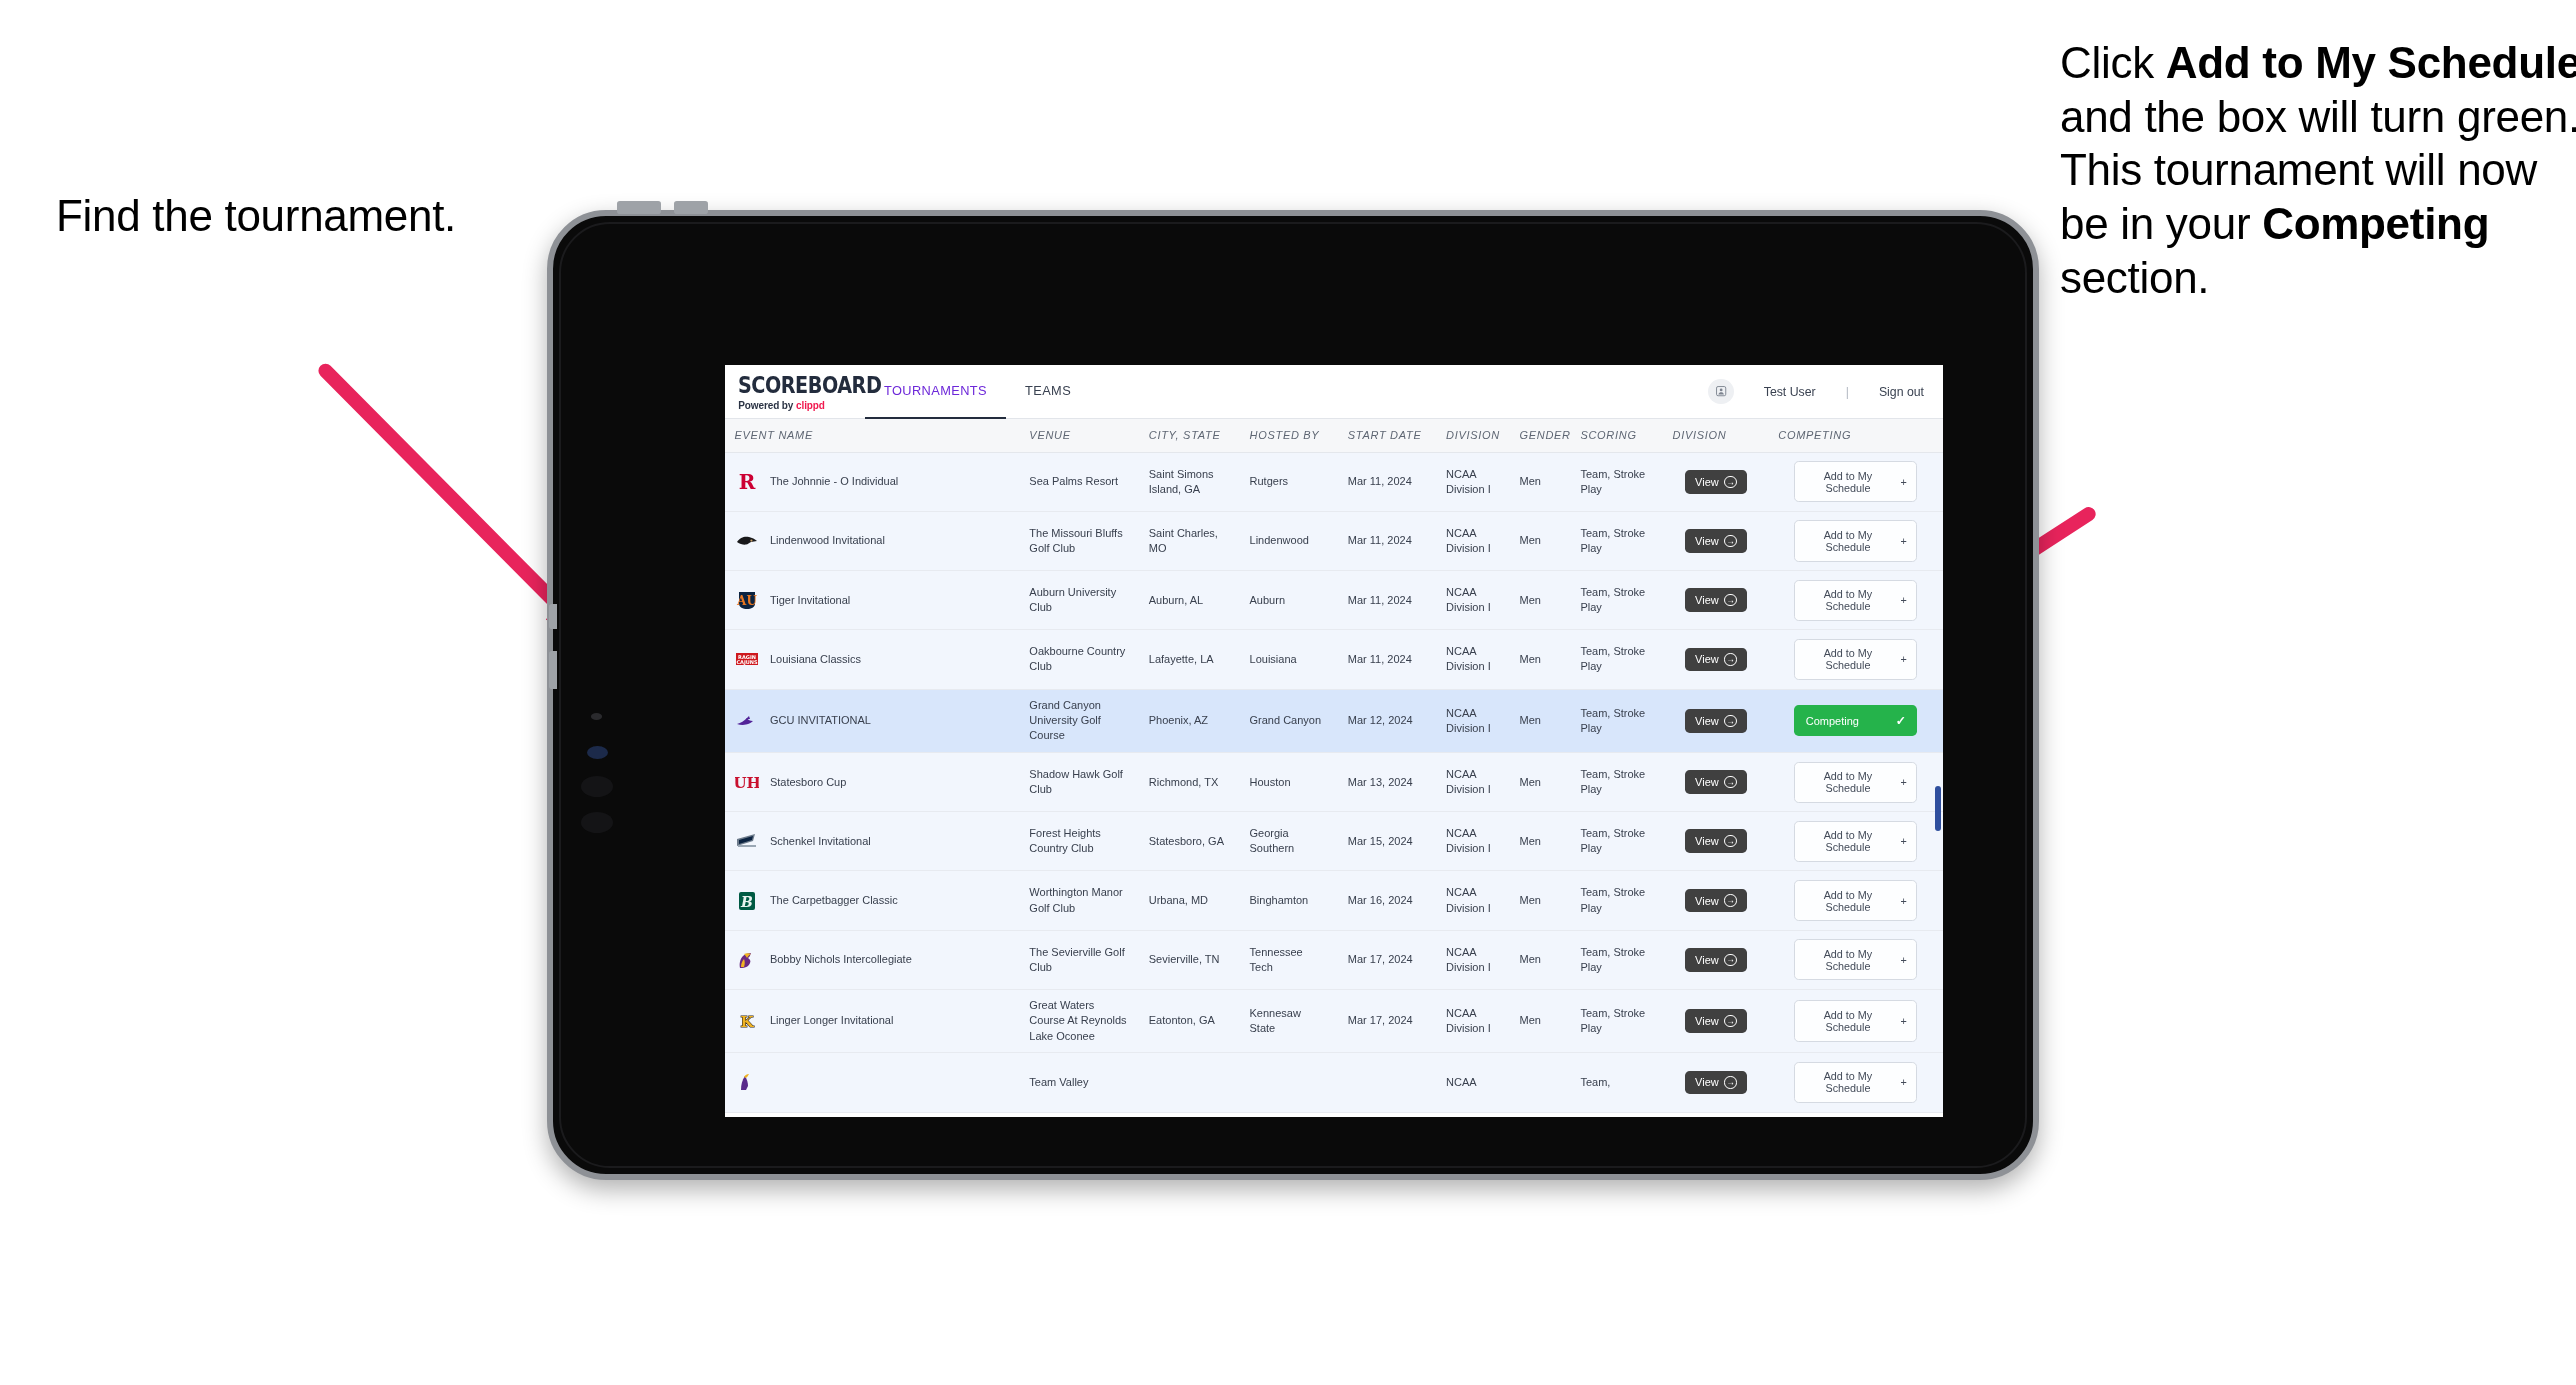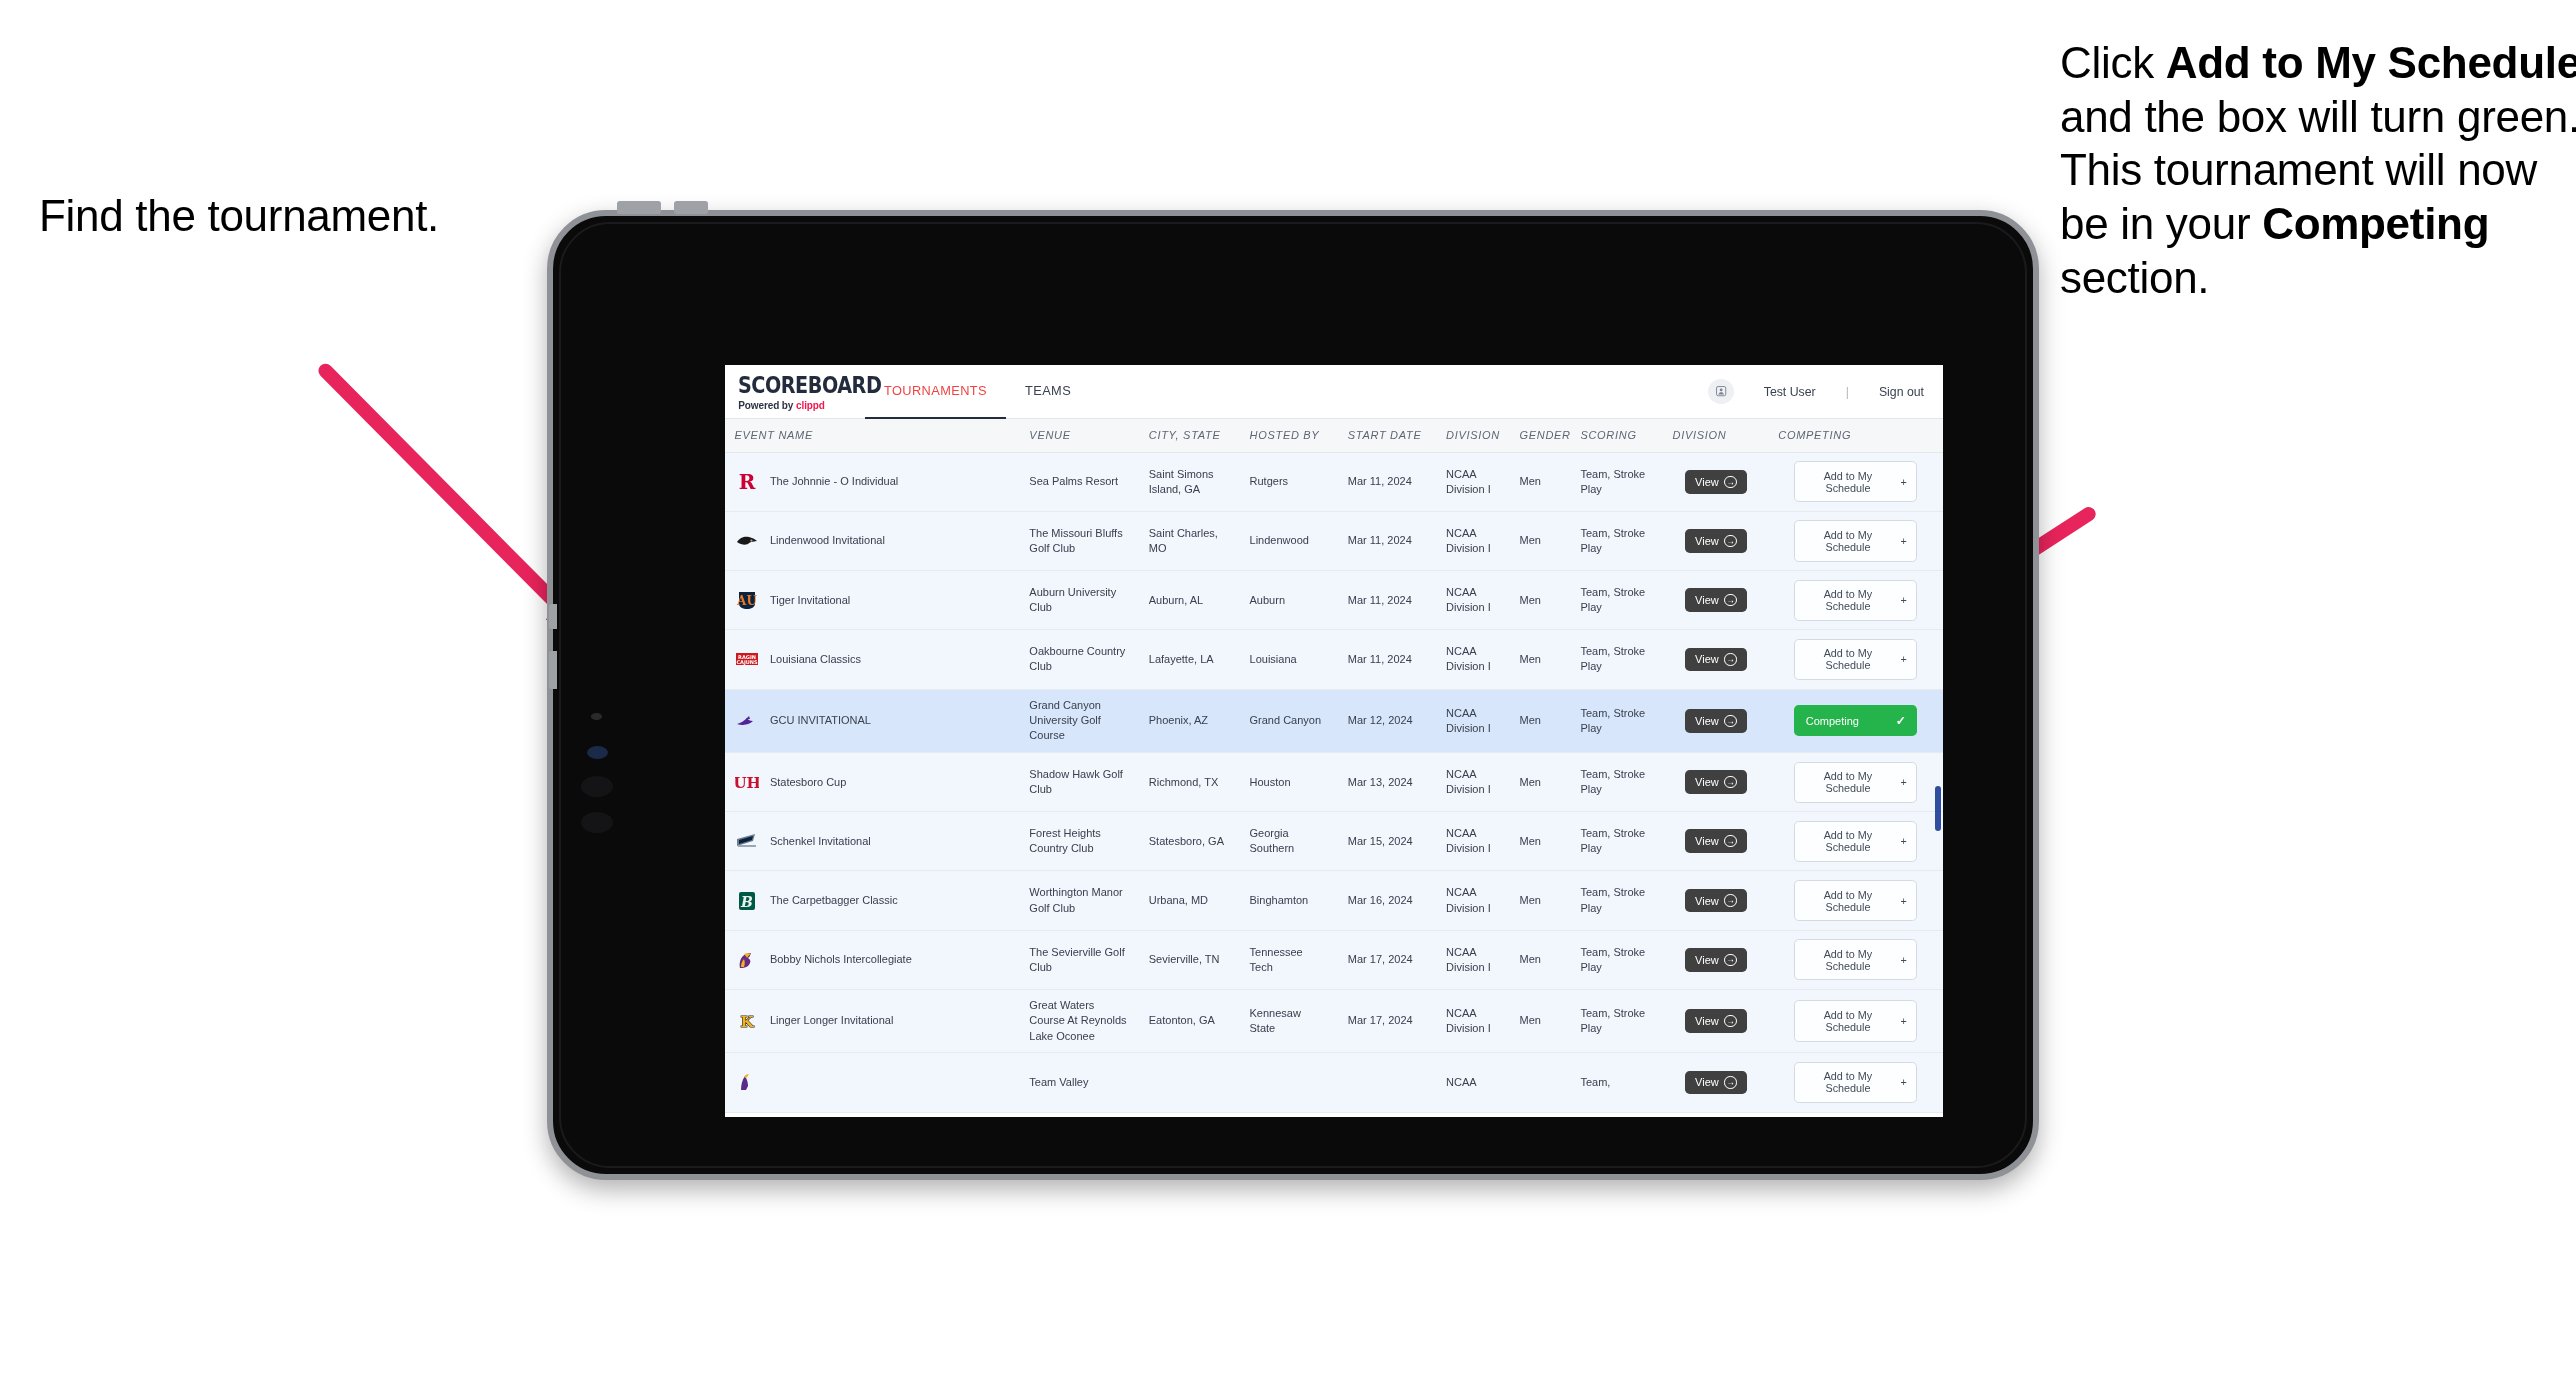--- a/index.html
+++ b/index.html
@@ -14,21 +14,21 @@
   
   .annot {
     position: absolute;
     color: #000;
     font-size: 44px;
     line-height: 1.22;
     font-weight: 400;
     letter-spacing: -0.3px;
   }
   .annot b { font-weight: 700; }
-  #annot-left  { left: 39px; top: 189px; width: 407px; }
+  #annot-left  { left: 56px; top: 189px; width: 407px; }
   #annot-right { left: 2060px; top: 36px; width: 530px; }
 
   
   .arrow-svg { position: absolute; overflow: visible; }
 
   
   #tablet {
     position: absolute;
     left: 547px; top: 210px;
     width: 1492px; height: 970px;
@@ -92,21 +92,21 @@
   #brand-sub .clippd { color: #f0194f; }
   .navtab {
     display: flex; align-items: center;
     padding: 0 19px;
     font-size: 12.8px; letter-spacing: 0.4px;
     color: #3a4251;
     cursor: pointer;
     border-bottom: 2.8px solid transparent;
     margin-bottom: -0.9px;
   }
-  .navtab.active { border-bottom-color: #232c3d; color:#ef4444; }
+  .navtab.active { border-bottom-color: #232c3d; color:#6d28d9; }
   #user-area {
     margin-left: auto; display: flex; align-items: center; gap: 30px;
     padding-right: 19px; font-size: 12.3px; color: #3a4251;
   }
   #user-avatar {
     width: 25.5px; height: 25.5px; border-radius: 50%;
     background: #eef0f3; display:flex; align-items:center; justify-content:center;
     color:#7c838f; font-size: 11.4px;
   }
   #user-area .divider { color:#b4bac3; }

